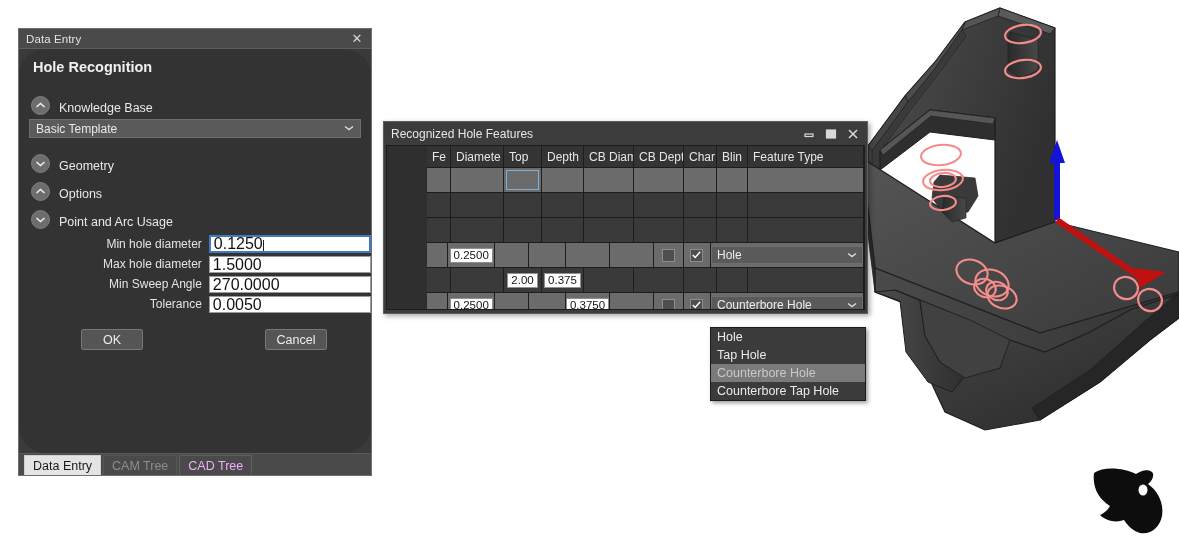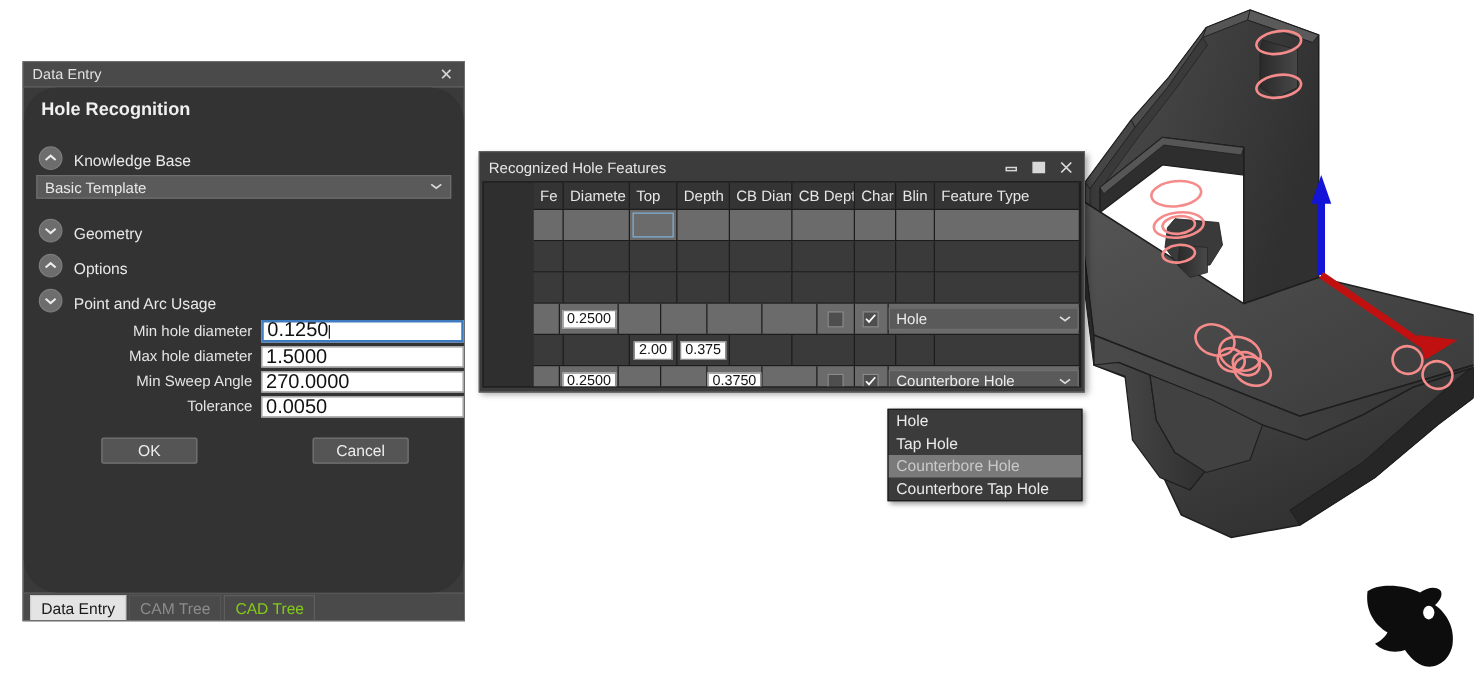--- a/index.html
+++ b/index.html
@@ -10,21 +10,21 @@
     overflow: hidden;
   }
   #stage { position: relative; width: 1179px; height: 548px; background:#fff; }
 
   
   #viewport { position:absolute; left:0; top:0; width:1179px; height:548px; background:#fff; }
   #viewport svg { display:block; }
 
   
   #data-entry-panel {
-    position:absolute; left:18px; top:49px; width:354px; height:448px;
+    position:absolute; left:18px; top:28px; width:354px; height:448px;
     background:#3a3a3a; border:1px solid #6e6e6e;
     display:flex; flex-direction:column;
   }
   .de-titlebar {
     height:20px; background:#4a4a4a; border-bottom:1px solid #5d5d5d;
     display:flex; align-items:center; padding:0 4px 0 7px; flex:none;
   }
   .de-title { font-size:11.5px; color:#e2e2e2; flex:1; letter-spacing:.1px; }
   .de-close {
     width:20px; height:18px; display:flex; align-items:center; justify-content:center;
@@ -63,30 +63,30 @@
   .allow-group { display:flex; align-items:center; padding-left:30px; margin-top:11px; }
   .cbx {
     width:11px; height:11px; background:#555555; border:1px solid #8a8a8a;
     display:flex; align-items:center; justify-content:center; flex:none; cursor:pointer;
   }
   .cbx svg { display:block; }
   .allow-group .lbl { font-size:12.5px; color:#e8e8e8; margin-left:7px; }
 
   .btn-row { display:flex; margin-top:16px; padding:0 44px 0 62px; justify-content:space-between; }
   .btn {
-    width:77px; height:21px; background:#555555; border:1px solid #777777; border-radius:2px;
+    width:62px; height:21px; background:#555555; border:1px solid #777777; border-radius:2px;
     color:#ededed; font-size:12.5px; display:flex; align-items:center; justify-content:center;
     cursor:pointer; font-family:"Liberation Sans", sans-serif;
   }
 
   .de-tabs { height:22px; background:#4a4a4a; display:flex; align-items:flex-end;
              padding-left:5px; flex:none; border-top:1px solid #5a5a5a; }
   .tab {
     height:20px; padding:0 8px; display:flex; align-items:center; font-size:12.5px;
-    background:#4a4a4a; color:#84cc16; cursor:pointer; margin-right:2px;
+    background:#4a4a4a; color:#f0abfc; cursor:pointer; margin-right:2px;
     border:1px solid #5e5e5e; border-bottom:none;
   }
   .tab.active { background:#e4e4e4; color:#1a1a1a; border-color:#cfcfcf; }
   .tab.disabled { color:#8c8c8c; background:#4a4a4a; border-color:#555; cursor:default; }
 
   
   #hole-window {
     position:absolute; left:383px; top:121px; width:485px; height:193px;
     background:#3c3c3c; border:1px solid #5e5e5e;
     display:flex; flex-direction:column;

